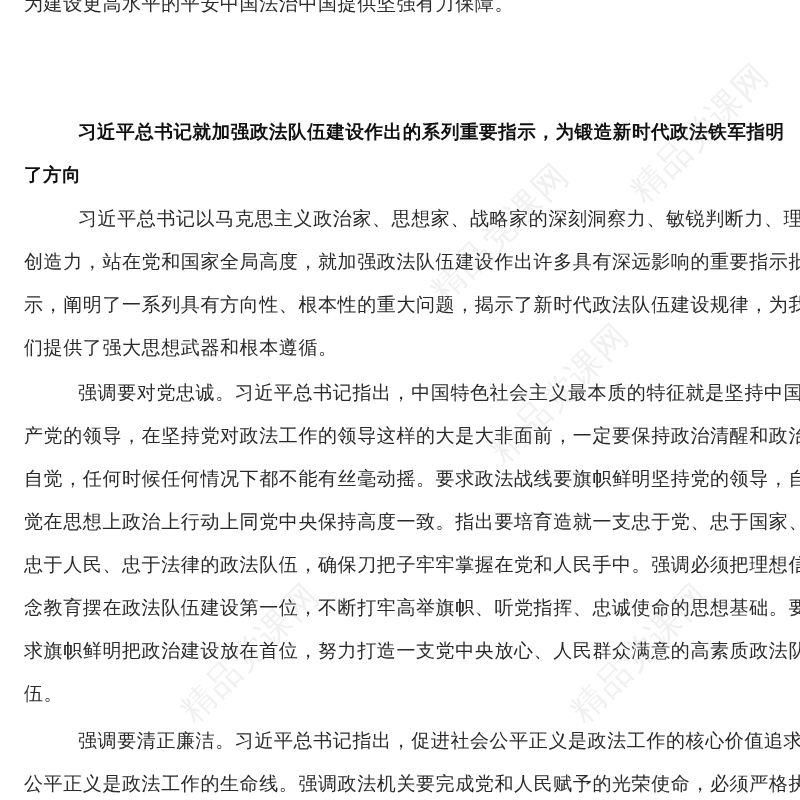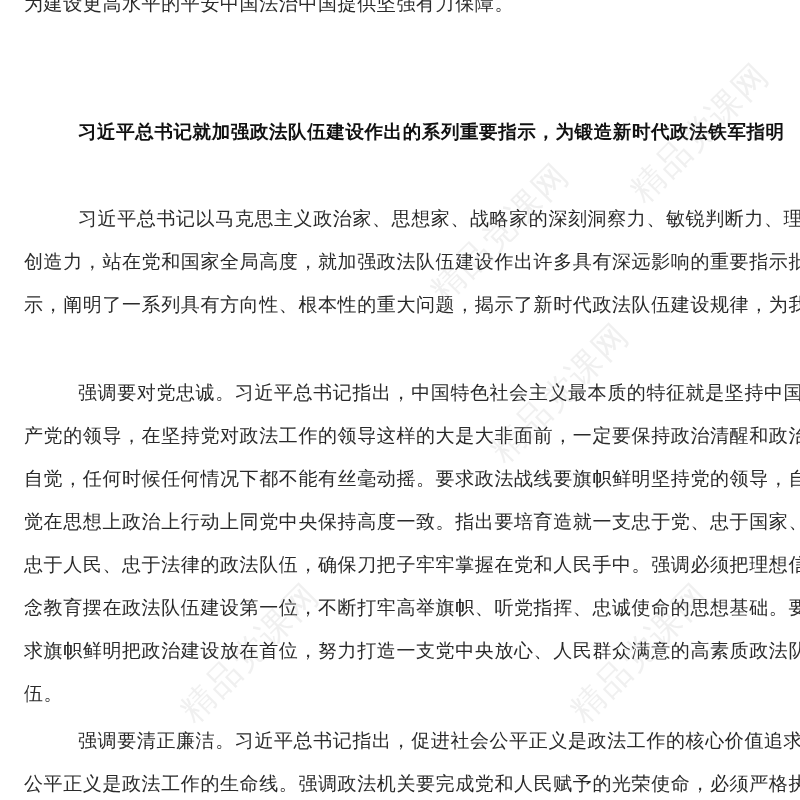--- a/index.html
+++ b/index.html
@@ -68,24 +68,26 @@
   </style>
 </head>
 <body>
 
 <div class="page">
 
   <div class="line" style="top:-8px;">为建设更高水平的平安中国法治中国提供坚强有力保障。</div>
 
 
   <div class="line indent heading" style="top:121px;">习近平总书记就加强政法队伍建设作出的系列重要指示，为锻造新时代政法铁军指明</div>
+  <div class="line heading" style="top:164px;">了方向</div>
 
   <div class="line indent" style="top:207px;">习近平总书记以马克思主义政治家、思想家、战略家的深刻洞察力、敏锐判断力、理论</div>
   <div class="line" style="top:250px;">创造力，站在党和国家全局高度，就加强政法队伍建设作出许多具有深远影响的重要指示批</div>
   <div class="line" style="top:293px;">示，阐明了一系列具有方向性、根本性的重大问题，揭示了新时代政法队伍建设规律，为我</div>
+  <div class="line" style="top:336px;">们提供了强大思想武器和根本遵循。</div>
 
   <div class="line indent" style="top:381px;">强调要对党忠诚。习近平总书记指出，中国特色社会主义最本质的特征就是坚持中国共</div>
   <div class="line" style="top:424px;">产党的领导，在坚持党对政法工作的领导这样的大是大非面前，一定要保持政治清醒和政治</div>
   <div class="line" style="top:467px;">自觉，任何时候任何情况下都不能有丝毫动摇。要求政法战线要旗帜鲜明坚持党的领导，自</div>
   <div class="line" style="top:510px;">觉在思想上政治上行动上同党中央保持高度一致。指出要培育造就一支忠于党、忠于国家、</div>
   <div class="line" style="top:553px;">忠于人民、忠于法律的政法队伍，确保刀把子牢牢掌握在党和人民手中。强调必须把理想信</div>
   <div class="line" style="top:596px;">念教育摆在政法队伍建设第一位，不断打牢高举旗帜、听党指挥、忠诚使命的思想基础。要</div>
   <div class="line" style="top:639px;">求旗帜鲜明把政治建设放在首位，努力打造一支党中央放心、人民群众满意的高素质政法队</div>
   <div class="line" style="top:682px;">伍。</div>
 

